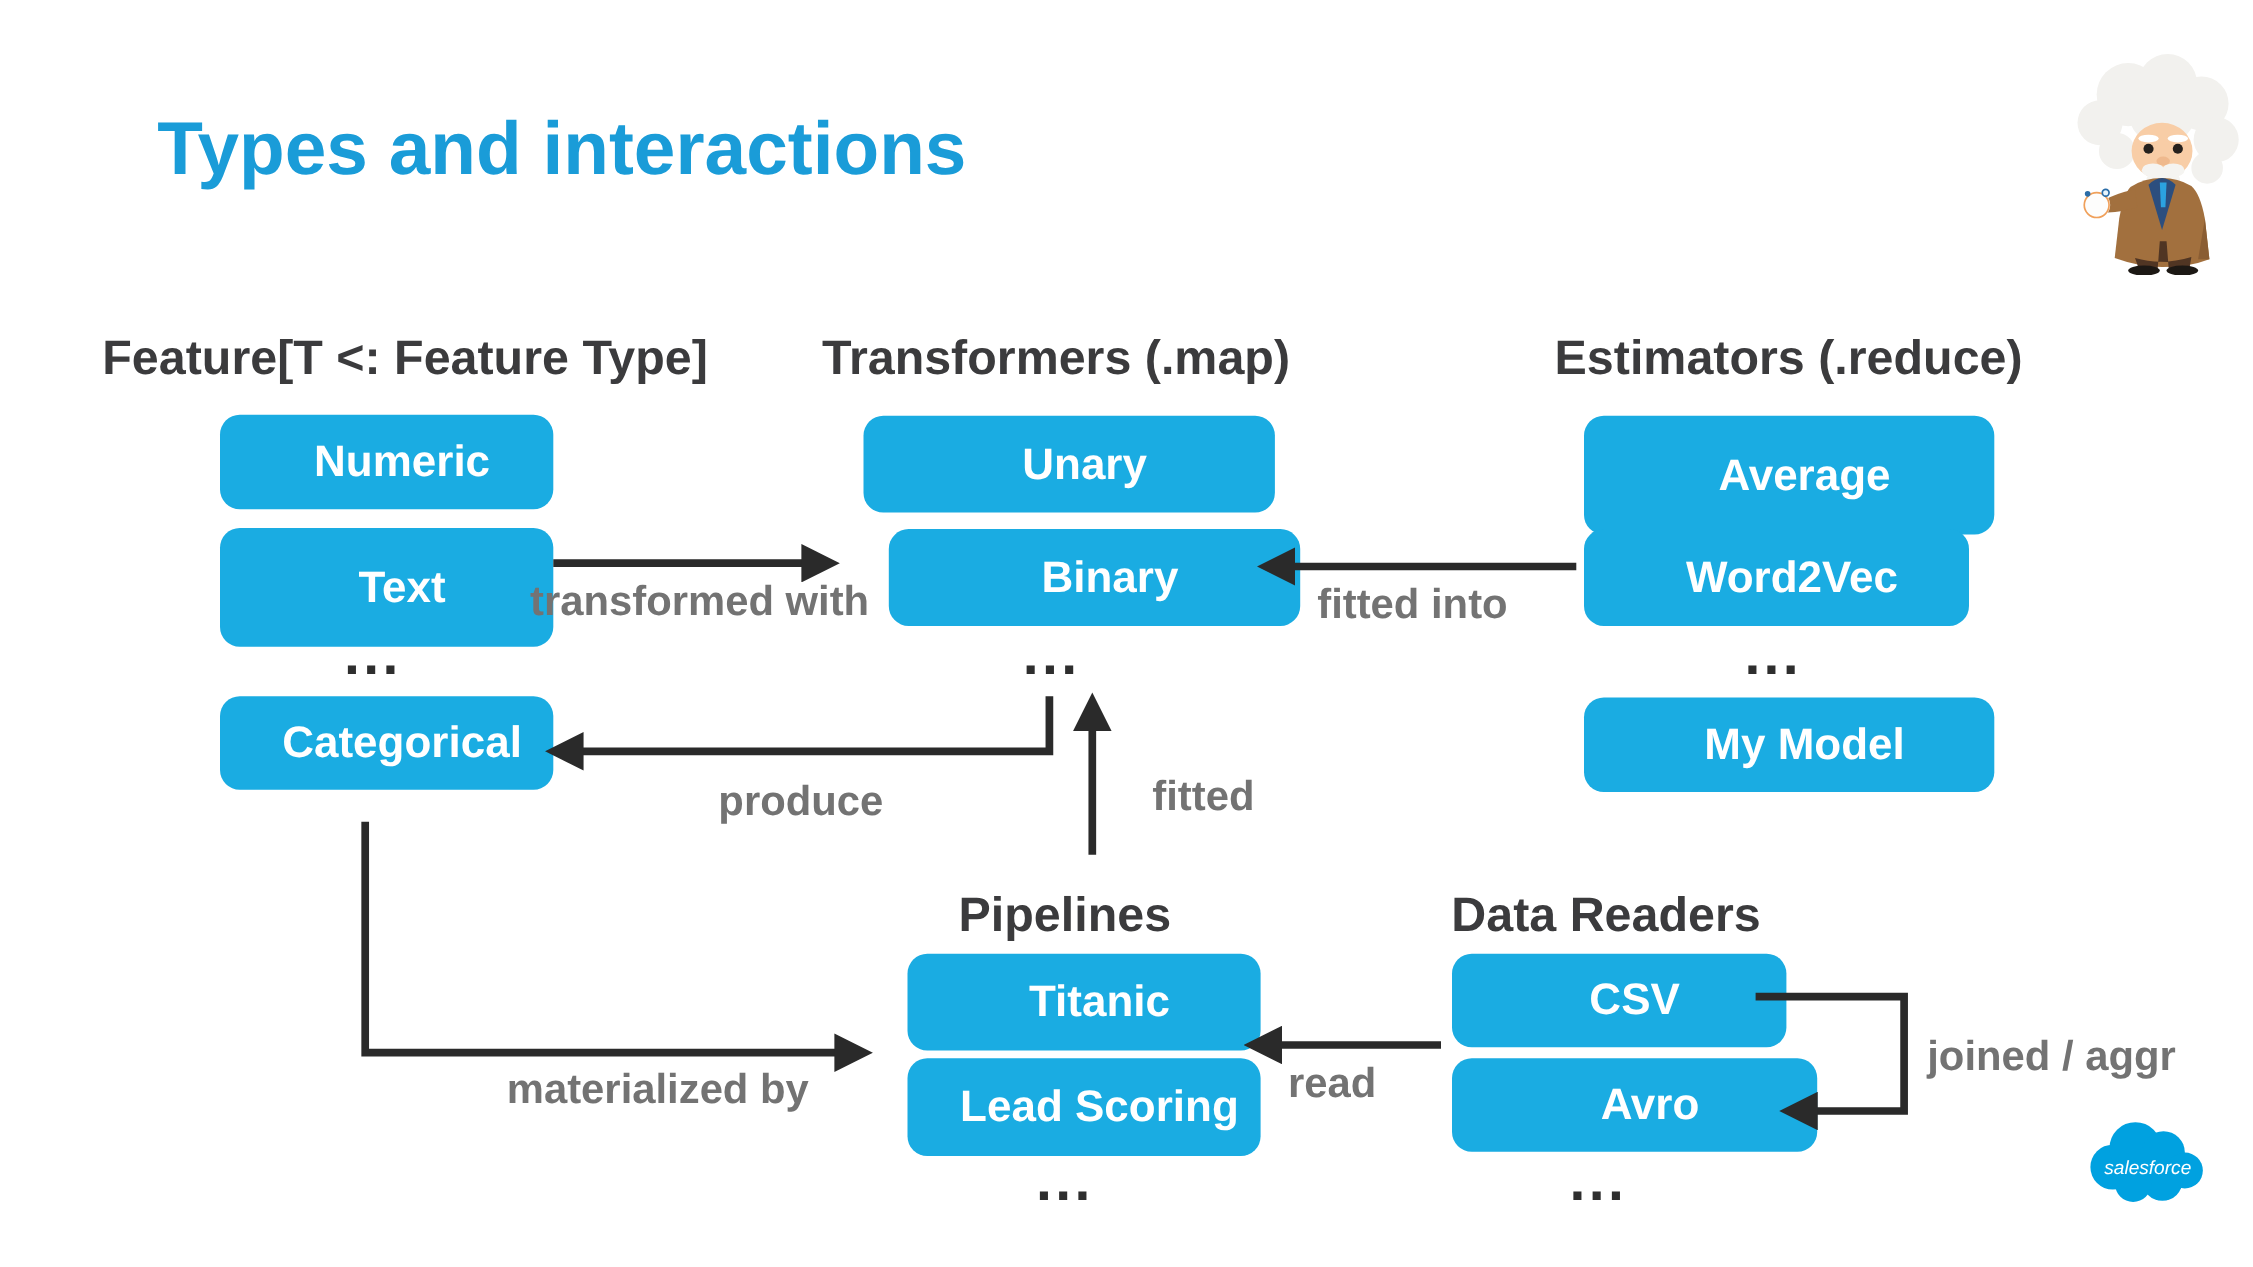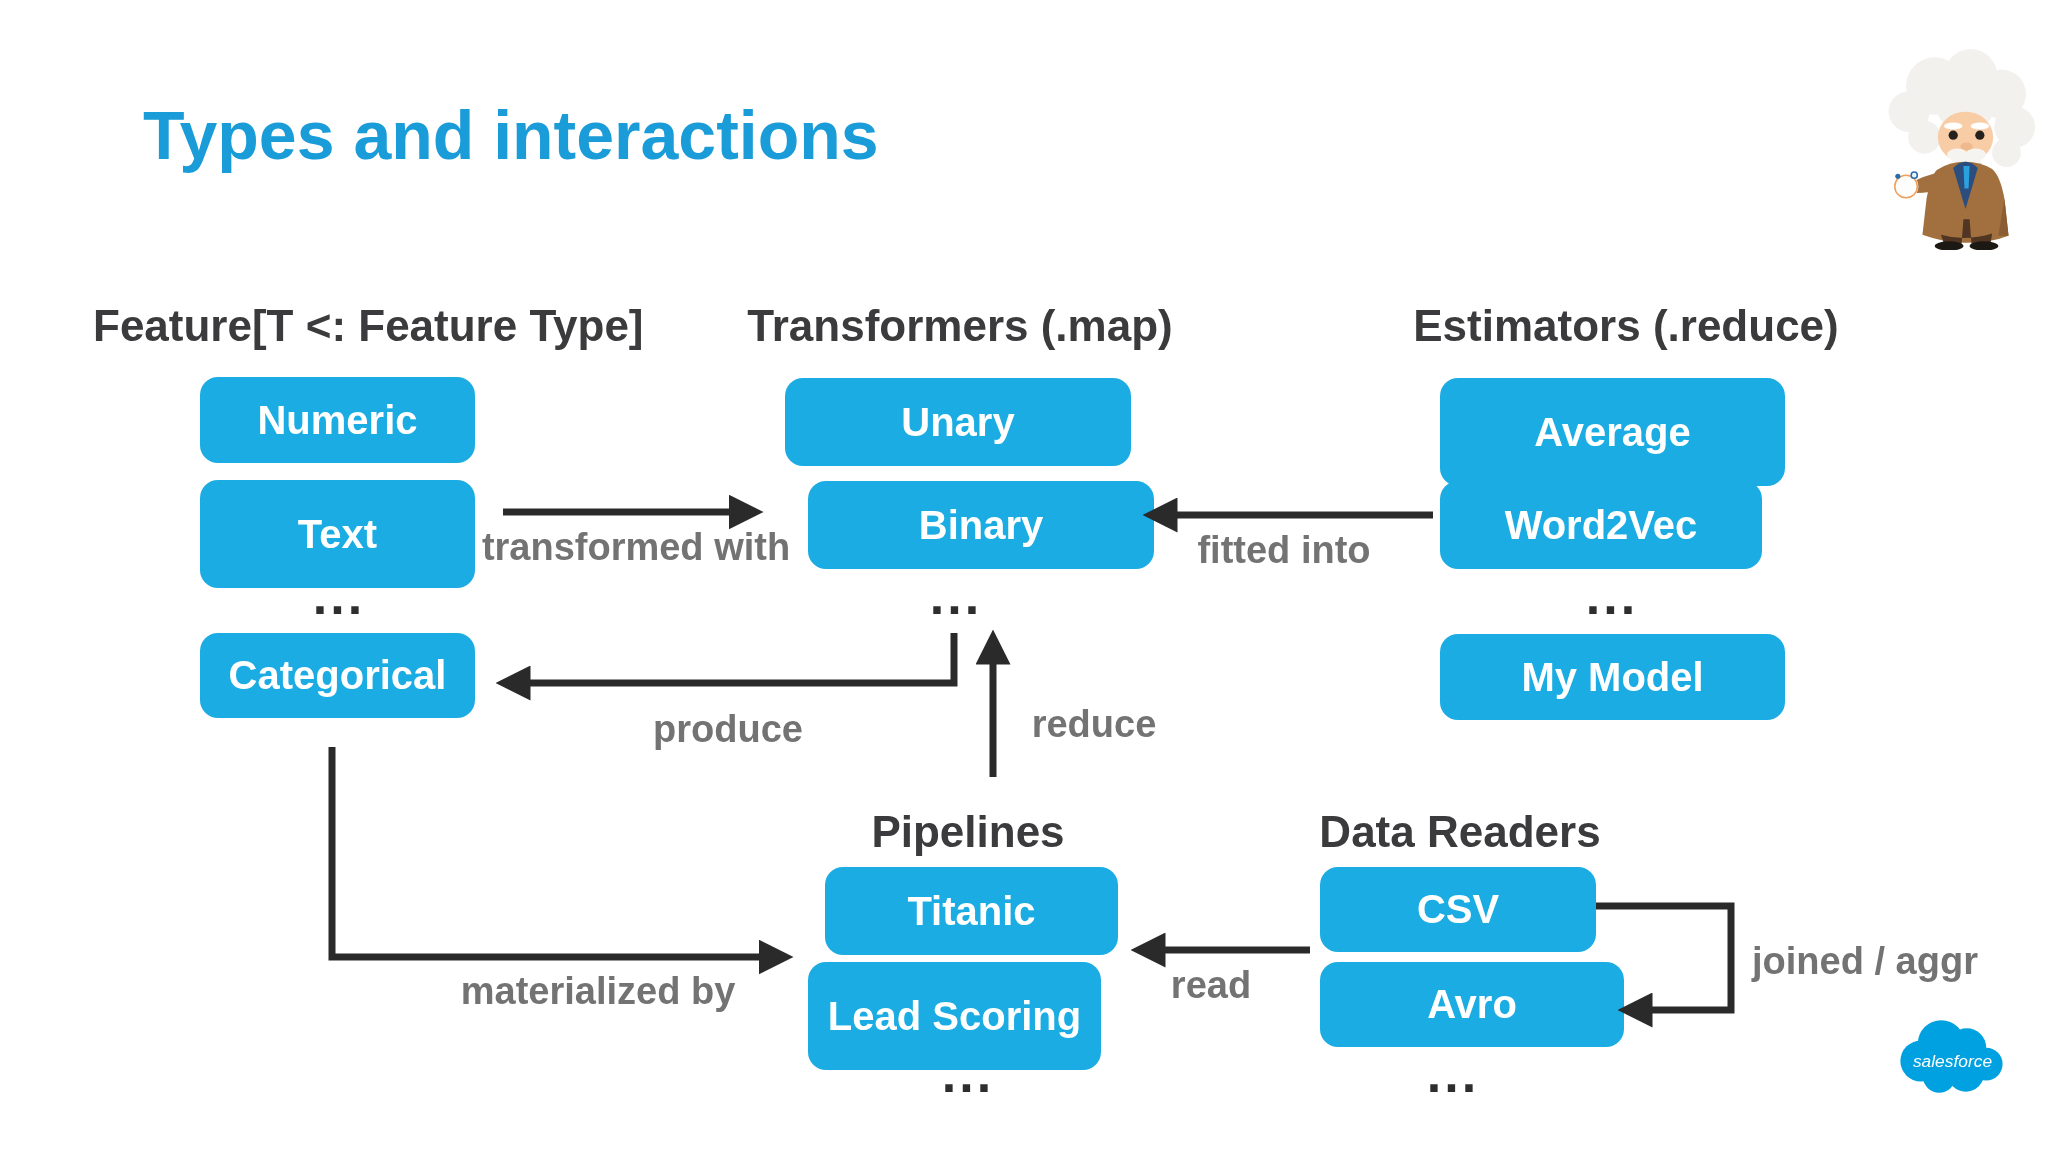--- a/index.html
+++ b/index.html
@@ -14,20 +14,21 @@
   }
   .hdr{
     position:absolute;top:300px;font-size:44px;font-weight:bold;color:#3B3B3D;
     white-space:nowrap;line-height:1.2;
   }
   .hdr.centered{transform:translateX(-50%);}
   .box{
     position:absolute;background:#1AACE2;border-radius:18px;color:#ffffff;
     font-weight:bold;font-size:40px;display:flex;align-items:center;justify-content:center;
     white-space:nowrap;
+    padding-left:28px;
   }
   .dots{
     position:absolute;color:#2E2E2E;font-weight:bold;font-size:52px;line-height:1;
     letter-spacing:3px;transform:translateX(-50%);
   }
   .lbl{
     position:absolute;color:#737373;font-weight:bold;font-size:38px;white-space:nowrap;
     transform:translateX(-50%);line-height:1;
   }
   #arrows{position:absolute;left:0;top:0;width:2048px;height:1152px;}
@@ -54,32 +55,32 @@
   <div class="box" style="left:760px;top:481px;width:346px;height:88px;">Binary</div>
   <div class="dots" style="left:908px;top:570px;">...</div>
 
   <div class="box" style="left:1392px;top:378px;width:345px;height:108px;">Average</div>
   <div class="box" style="left:1392px;top:481px;width:322px;height:88px;">Word2Vec</div>
   <div class="dots" style="left:1564px;top:570px;">...</div>
   <div class="box" style="left:1392px;top:634px;width:345px;height:86px;">My Model</div>
 
   <div class="hdr centered" style="left:920px;top:806px;">Pipelines</div>
   <div class="box" style="left:777px;top:867px;width:293px;height:88px;">Titanic</div>
-  <div class="box" style="left:760px;top:962px;width:293px;height:108px;">Lead Scoring</div>
+  <div class="box" style="left:777px;top:962px;width:293px;height:89px;">Lead Scoring</div>
   <div class="dots" style="left:920px;top:1048px;">...</div>
 
   <div class="hdr centered" style="left:1412px;top:806px;">Data Readers</div>
   <div class="box" style="left:1272px;top:867px;width:276px;height:85px;">CSV</div>
   <div class="box" style="left:1272px;top:962px;width:304px;height:85px;">Avro</div>
   <div class="dots" style="left:1405px;top:1048px;">...</div>
 
   <div class="lbl" style="left:588px;top:528px;">transformed with</div>
   <div class="lbl" style="left:1236px;top:531px;">fitted into</div>
   <div class="lbl" style="left:680px;top:710px;">produce</div>
-  <div class="lbl" style="left:1046px;top:705px;">reduce</div>
+  <div class="lbl" style="left:1046px;top:705px;">fitted</div>
   <div class="lbl" style="left:550px;top:972px;">materialized by</div>
   <div class="lbl" style="left:1163px;top:966px;">read</div>
   <div class="lbl" style="left:1817px;top:942px;">joined / aggr</div>
 
   <svg id="arrows" viewBox="0 0 2048 1152">
     <defs>
       <marker id="ah" viewBox="0 0 10 10" refX="7" refY="5" markerWidth="5" markerHeight="5" orient="auto-start-reverse" markerUnits="strokeWidth">
         <path d="M0 0 L10 5 L0 10 z" fill="#2A2A2A"></path>
       </marker>
     </defs>

